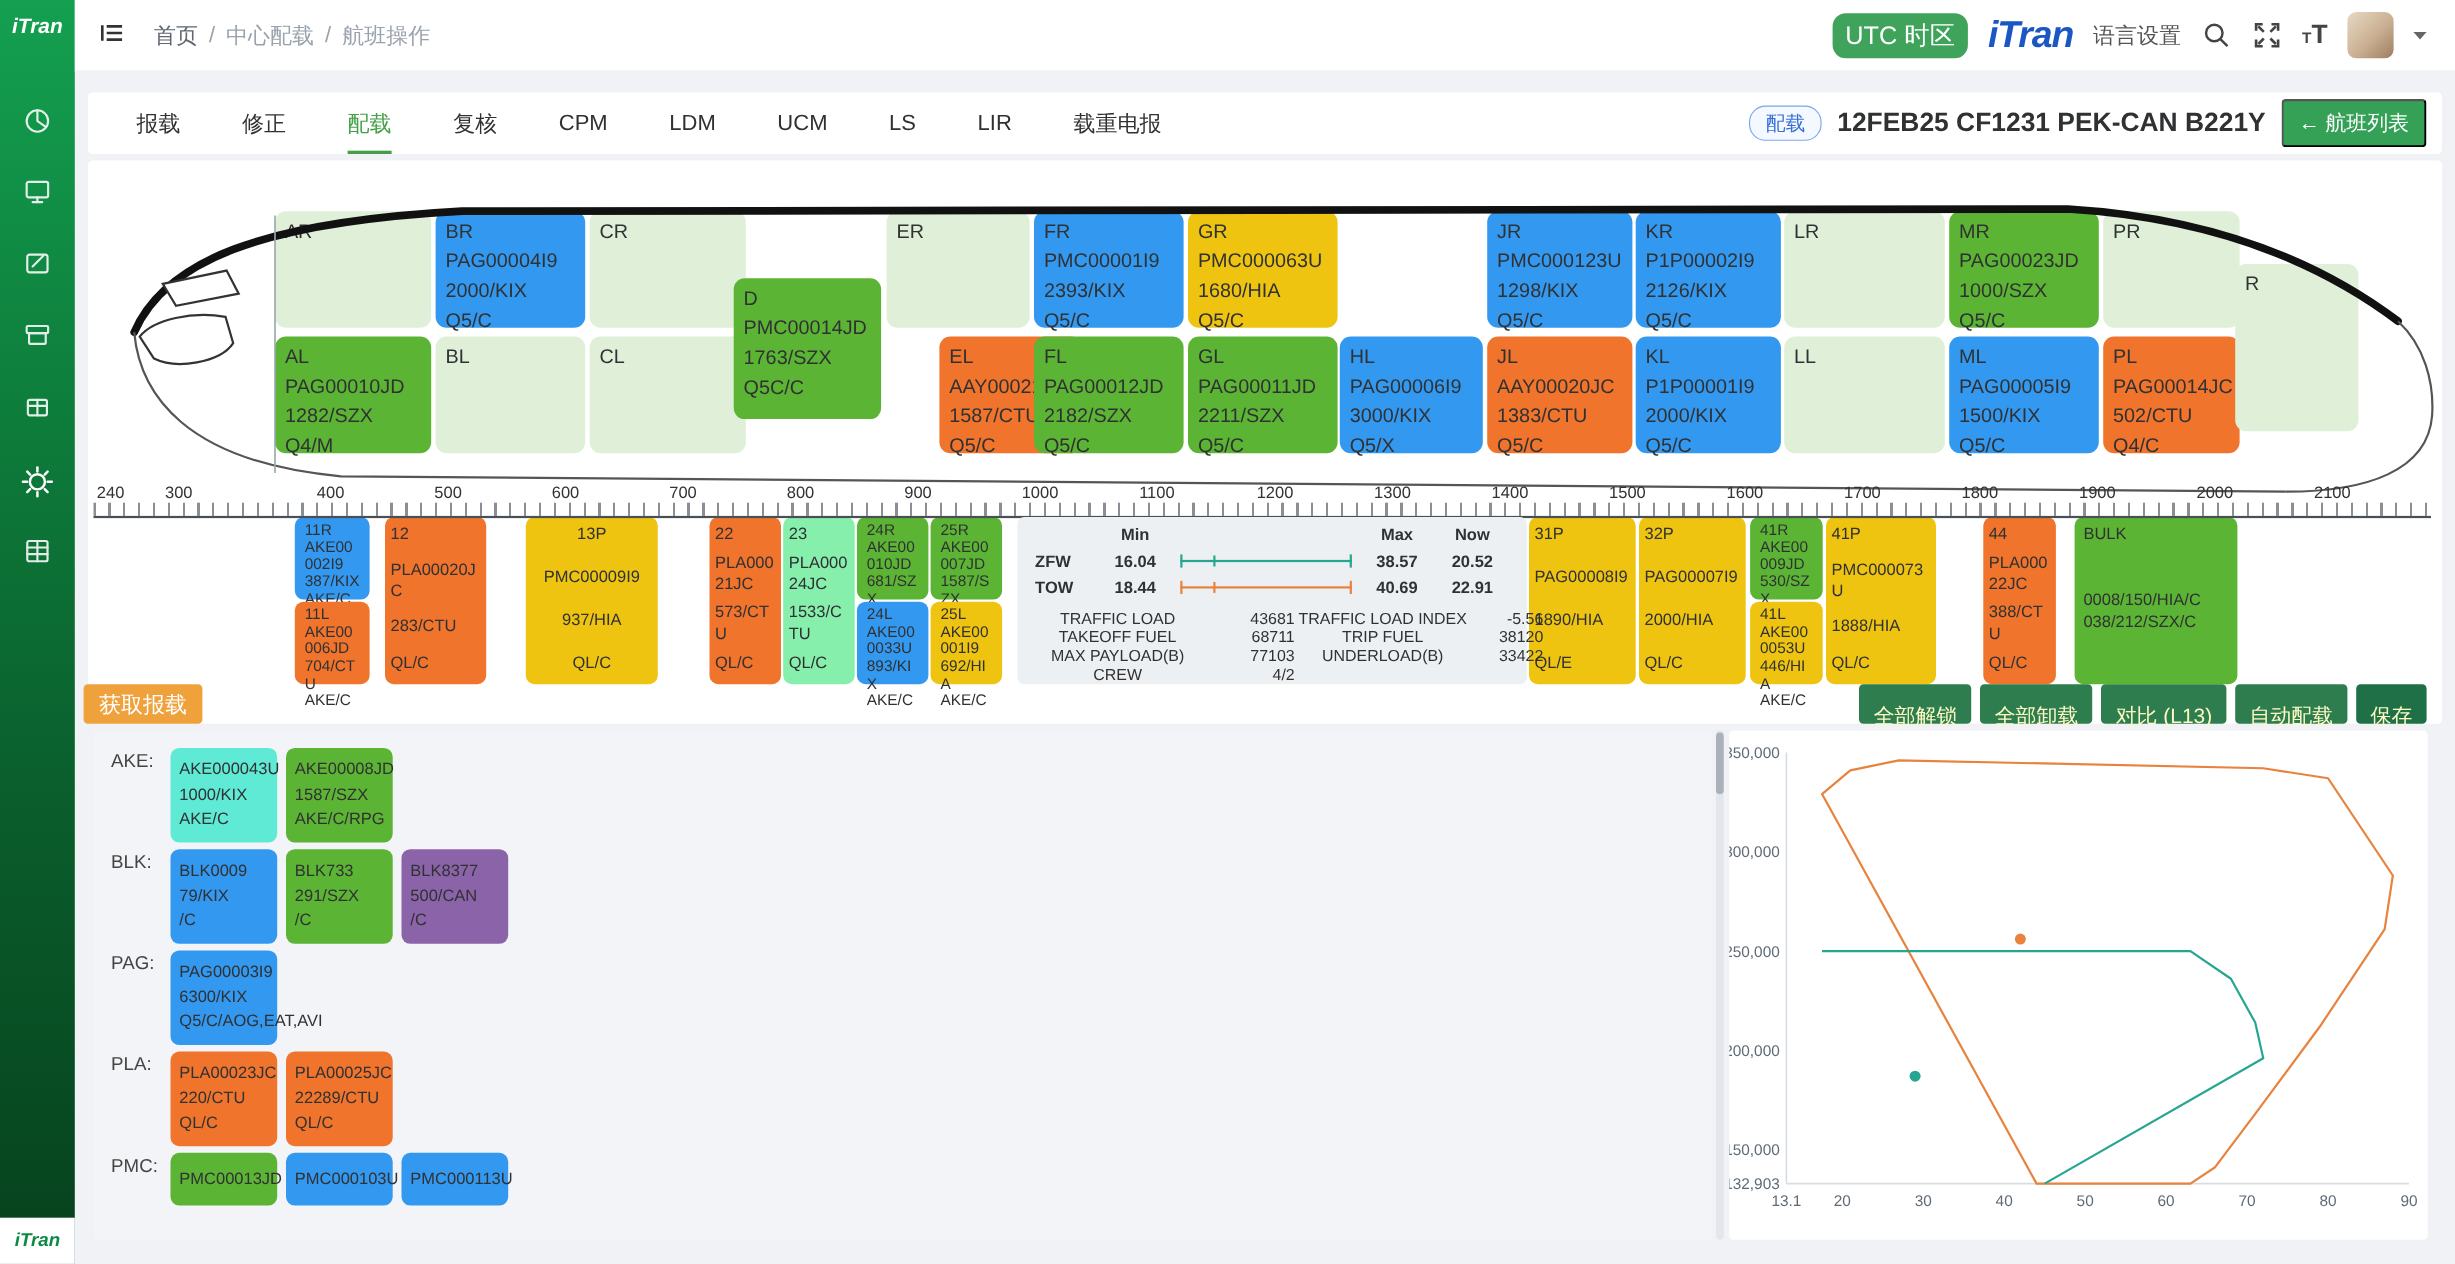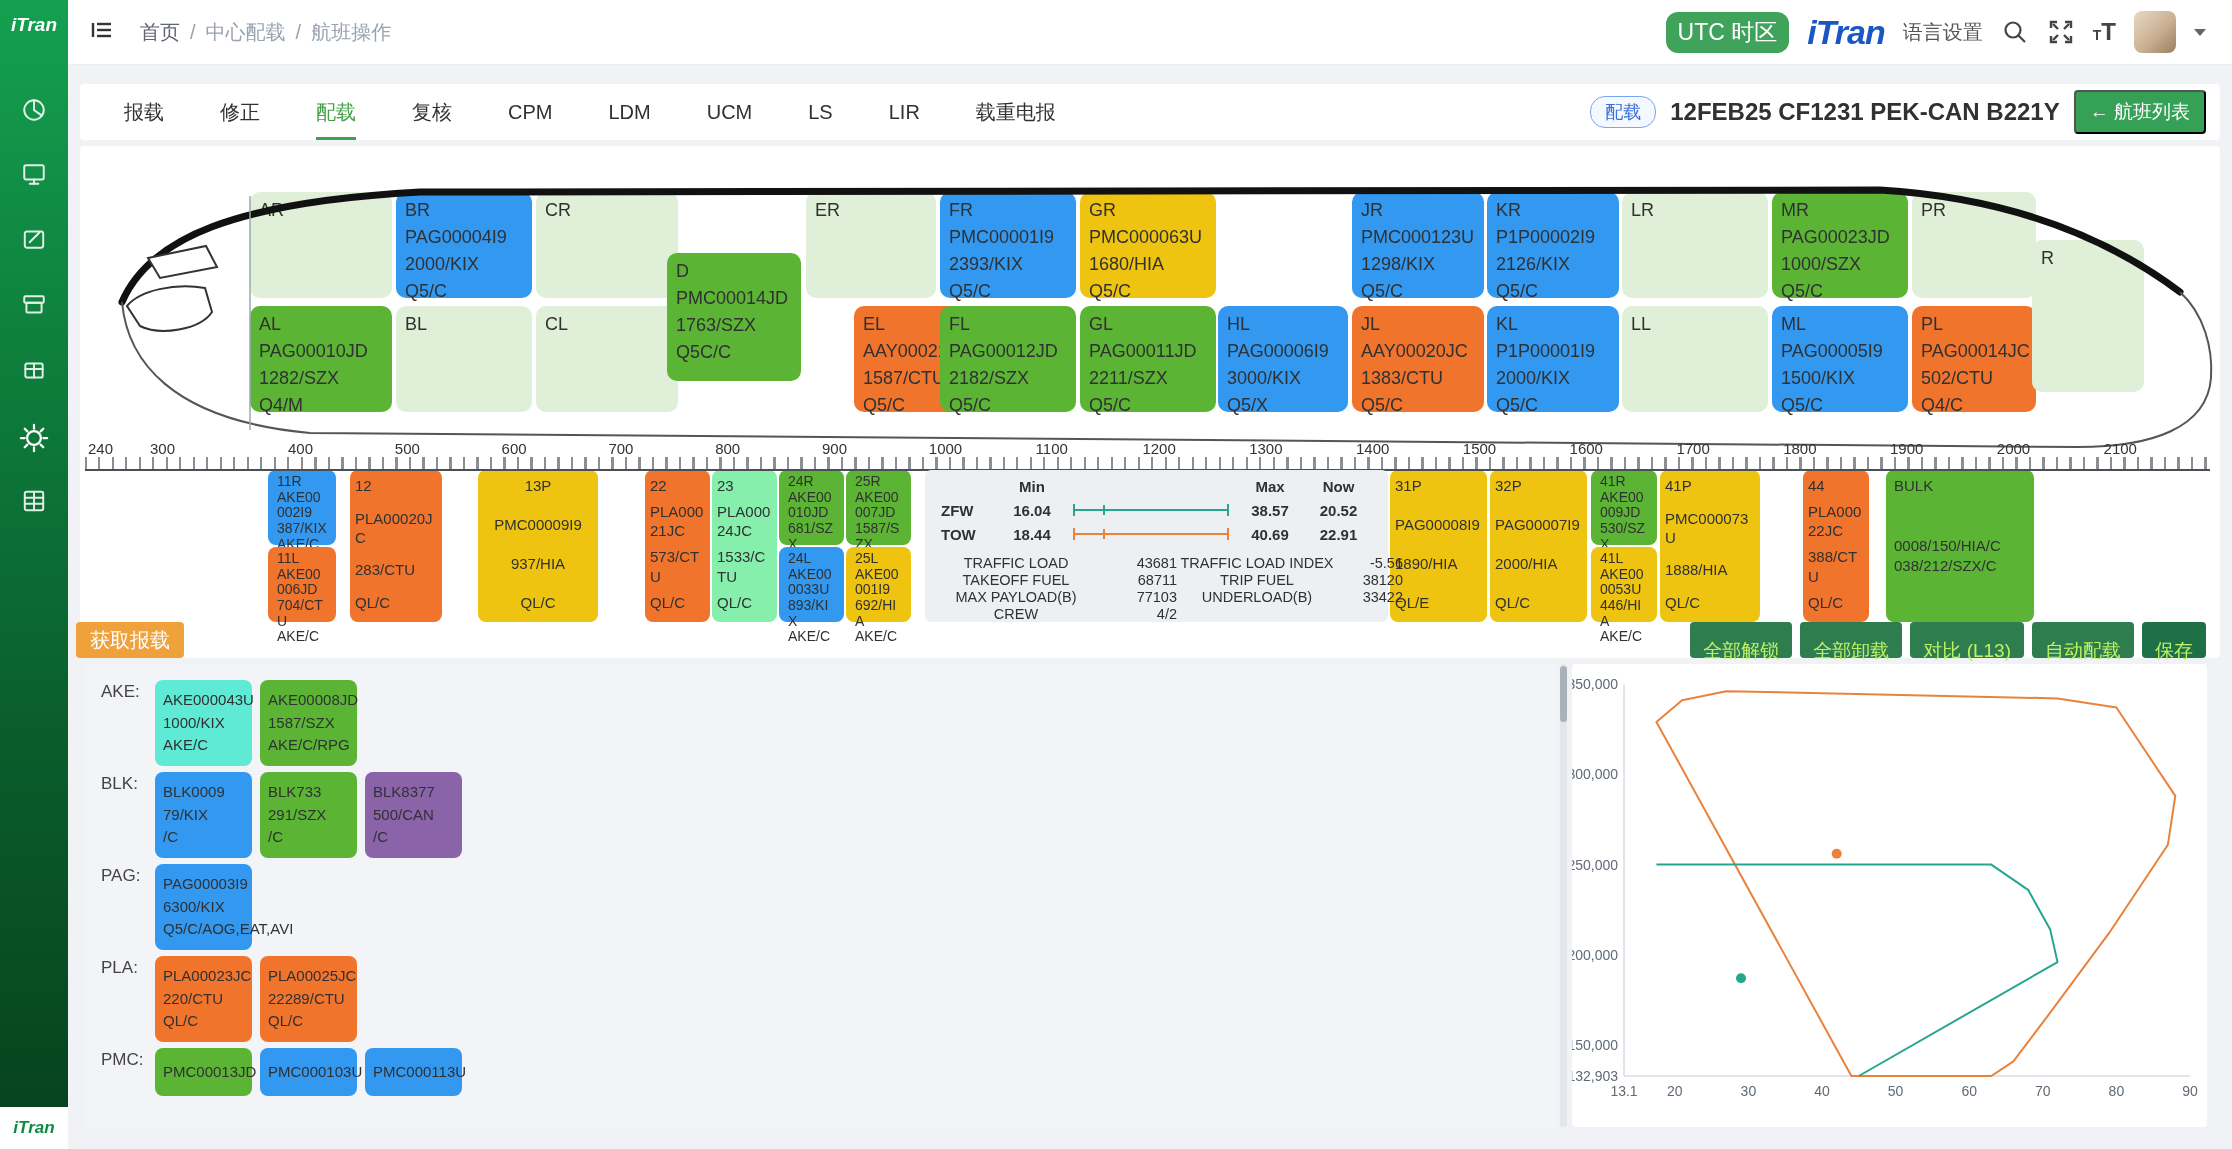--- a/index.html
+++ b/index.html
@@ -58,21 +58,21 @@
   .sliderbox{position:relative;height:18px;}
   .sl-line{position:absolute;left:2px;right:2px;top:8px;height:2px;}
   .sl-end{position:absolute;top:3px;width:2px;height:12px;}
   .sl-mark{position:absolute;top:4px;width:2px;height:10px;}
   #stats-table{display:grid;grid-template-columns:150px 86px 160px 66px;font-size:14.5px;margin-top:12px;row-gap:1px;color:#303133;}
   #stats-table .lbl{text-align:center;}
   #stats-table .val{text-align:right;}
   
   #fetch-btn{position:absolute;left:76px;top:622px;height:36px;background:#efa23c;color:#fff;font-size:20px;border:none;border-radius:4px;padding:0 14px;cursor:pointer;}
   #right-actions{position:absolute;right:26px;top:622px;display:flex;gap:8px;}
-  .act-btn{height:36px;background:#2e7d4f;color:#bef264;font-size:19px;border:none;border-radius:4px;padding:16px 13px;cursor:pointer;white-space:nowrap;}
+  .act-btn{height:36px;background:#2e7d4f;color:#fef9c3;font-size:19px;border:none;border-radius:4px;padding:16px 13px;cursor:pointer;white-space:nowrap;}
   .act-btn.save{background:#1f7046;}
   
   #leftcard{position:absolute;left:85px;top:664px;width:1472px;height:463px;background:#f2f4f7;border-radius:4px;box-sizing:border-box;padding:16px 0 0 16px;overflow:hidden;}
   .pgroup{display:flex;margin-bottom:6px;}
   .pgroup .glabel{width:54px;font-size:17px;color:#444;padding-top:2px;}
   .pgroup .chips{display:flex;gap:8px;}
   .chip{width:97px;border-radius:8px;box-sizing:border-box;padding:4px 8px;font-size:15px;line-height:1.5;display:flex;flex-direction:column;justify-content:center;cursor:pointer;}
   .chip.h3{height:86px;}
   .chip.h1{height:48px;}
   .chip .ln{white-space:nowrap;}

